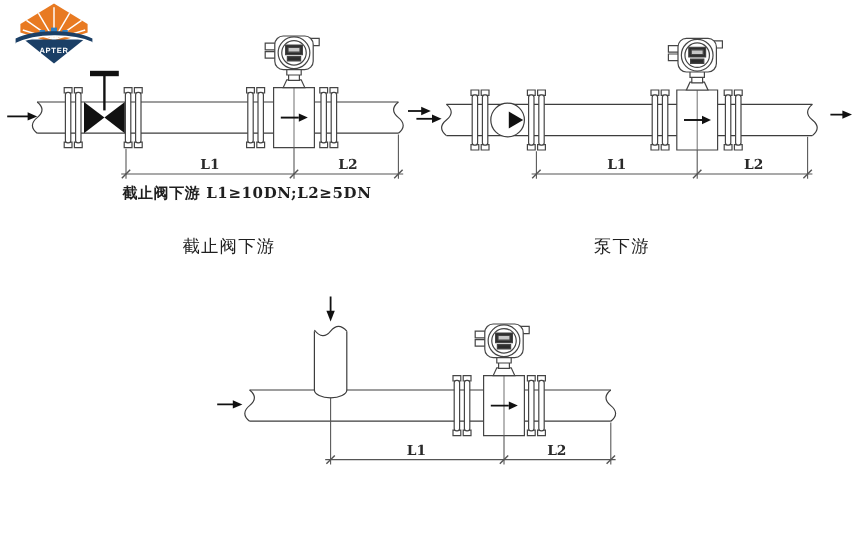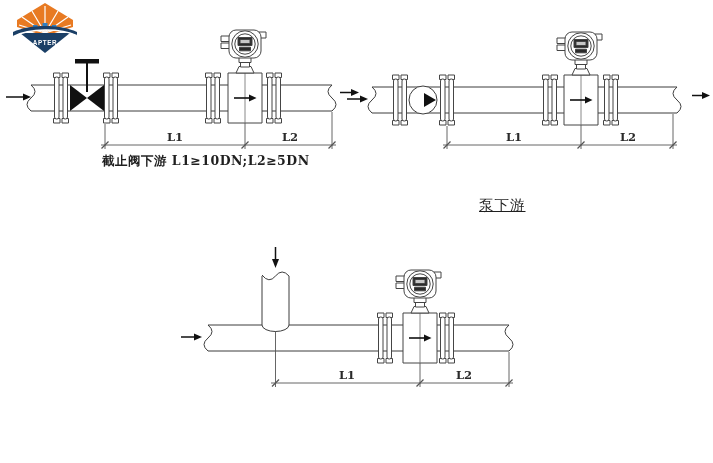--- a/index.html
+++ b/index.html
@@ -198,21 +198,22 @@
     </g>
     <polygon points="10,31 60,31 35,51" fill="#1b3f66" stroke="none"></polygon>
     <path d="M 3,30 C 20,22 50,22 67,30 L 67,33.5 C 50,26 20,26 3,34.5 Z" fill="#1b3f66" stroke="none"></path>
     <path d="M 3,34.5 C 20,26 50,26 67,33.5" fill="none" stroke="#ffffff" stroke-width="1.3"></path>
     <text x="35" y="42.5" text-anchor="middle" font-size="6.3" font-weight="bold" fill="#ffffff" font-family="Liberation Sans, sans-serif" letter-spacing="0.6">APTER</text>
   </svg>
 
   <div class="txt dimlabel" style="left:175px;top:130px;">L1</div>
   <div class="txt dimlabel" style="left:290px;top:130px;">L2</div>
   <div class="txt spec" style="left:102px;top:153px;">截止阀下游 L1≥10DN;L2≥5DN</div>
+  <div class="txt caption" style="left:152px;top:196px;">截止阀下游</div>
 
   <div class="txt dimlabel" style="left:514px;top:130px;">L1</div>
   <div class="txt dimlabel" style="left:628px;top:130px;">L2</div>
-  <div class="txt caption" style="left:479px;top:196px;text-decoration:underline;">泵下游</div>
+  <div class="txt caption" style="left:495px;top:196px;">泵下游</div>
 
   <div class="txt dimlabel" style="left:347px;top:368px;">L1</div>
   <div class="txt dimlabel" style="left:464px;top:368px;">L2</div>
 
 </div>
 
 </body></html>

